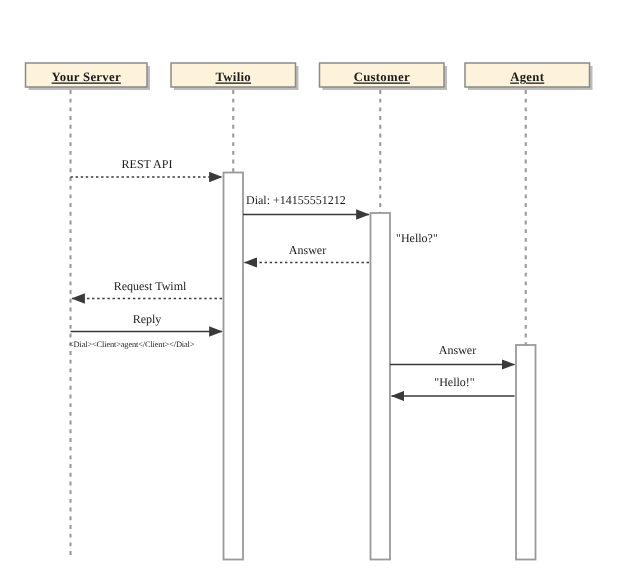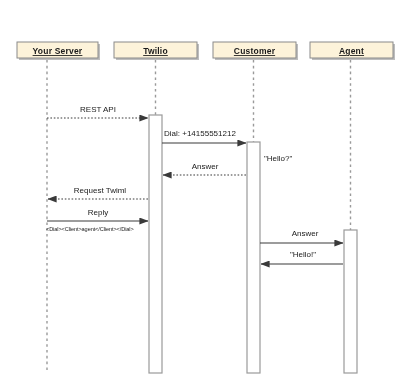--- a/index.html
+++ b/index.html
@@ -2,21 +2,21 @@
 <html><head>
 <meta charset="utf-8">
 <style>
   html,body{margin:0;padding:0;}
   body{
     width:411px;height:380px;
     background:#ffffff;
     font-family:"Liberation Sans", sans-serif;
     overflow:hidden;
   }
-  #stage{position:relative;width:411px;height:307px;}
+  #stage{position:relative;width:411px;height:307px;font-family:Liberation Serif, serif;}
   svg.diagram{position:absolute;left:0;top:0;width:411px;height:380px;display:block;}
 
   .lifeline-box-text{
     font-size:8.5px;
     font-weight:bold;
     fill:#1a1a1a;
     text-anchor:middle;
     text-decoration:underline;
     letter-spacing:0.2px;
   }

